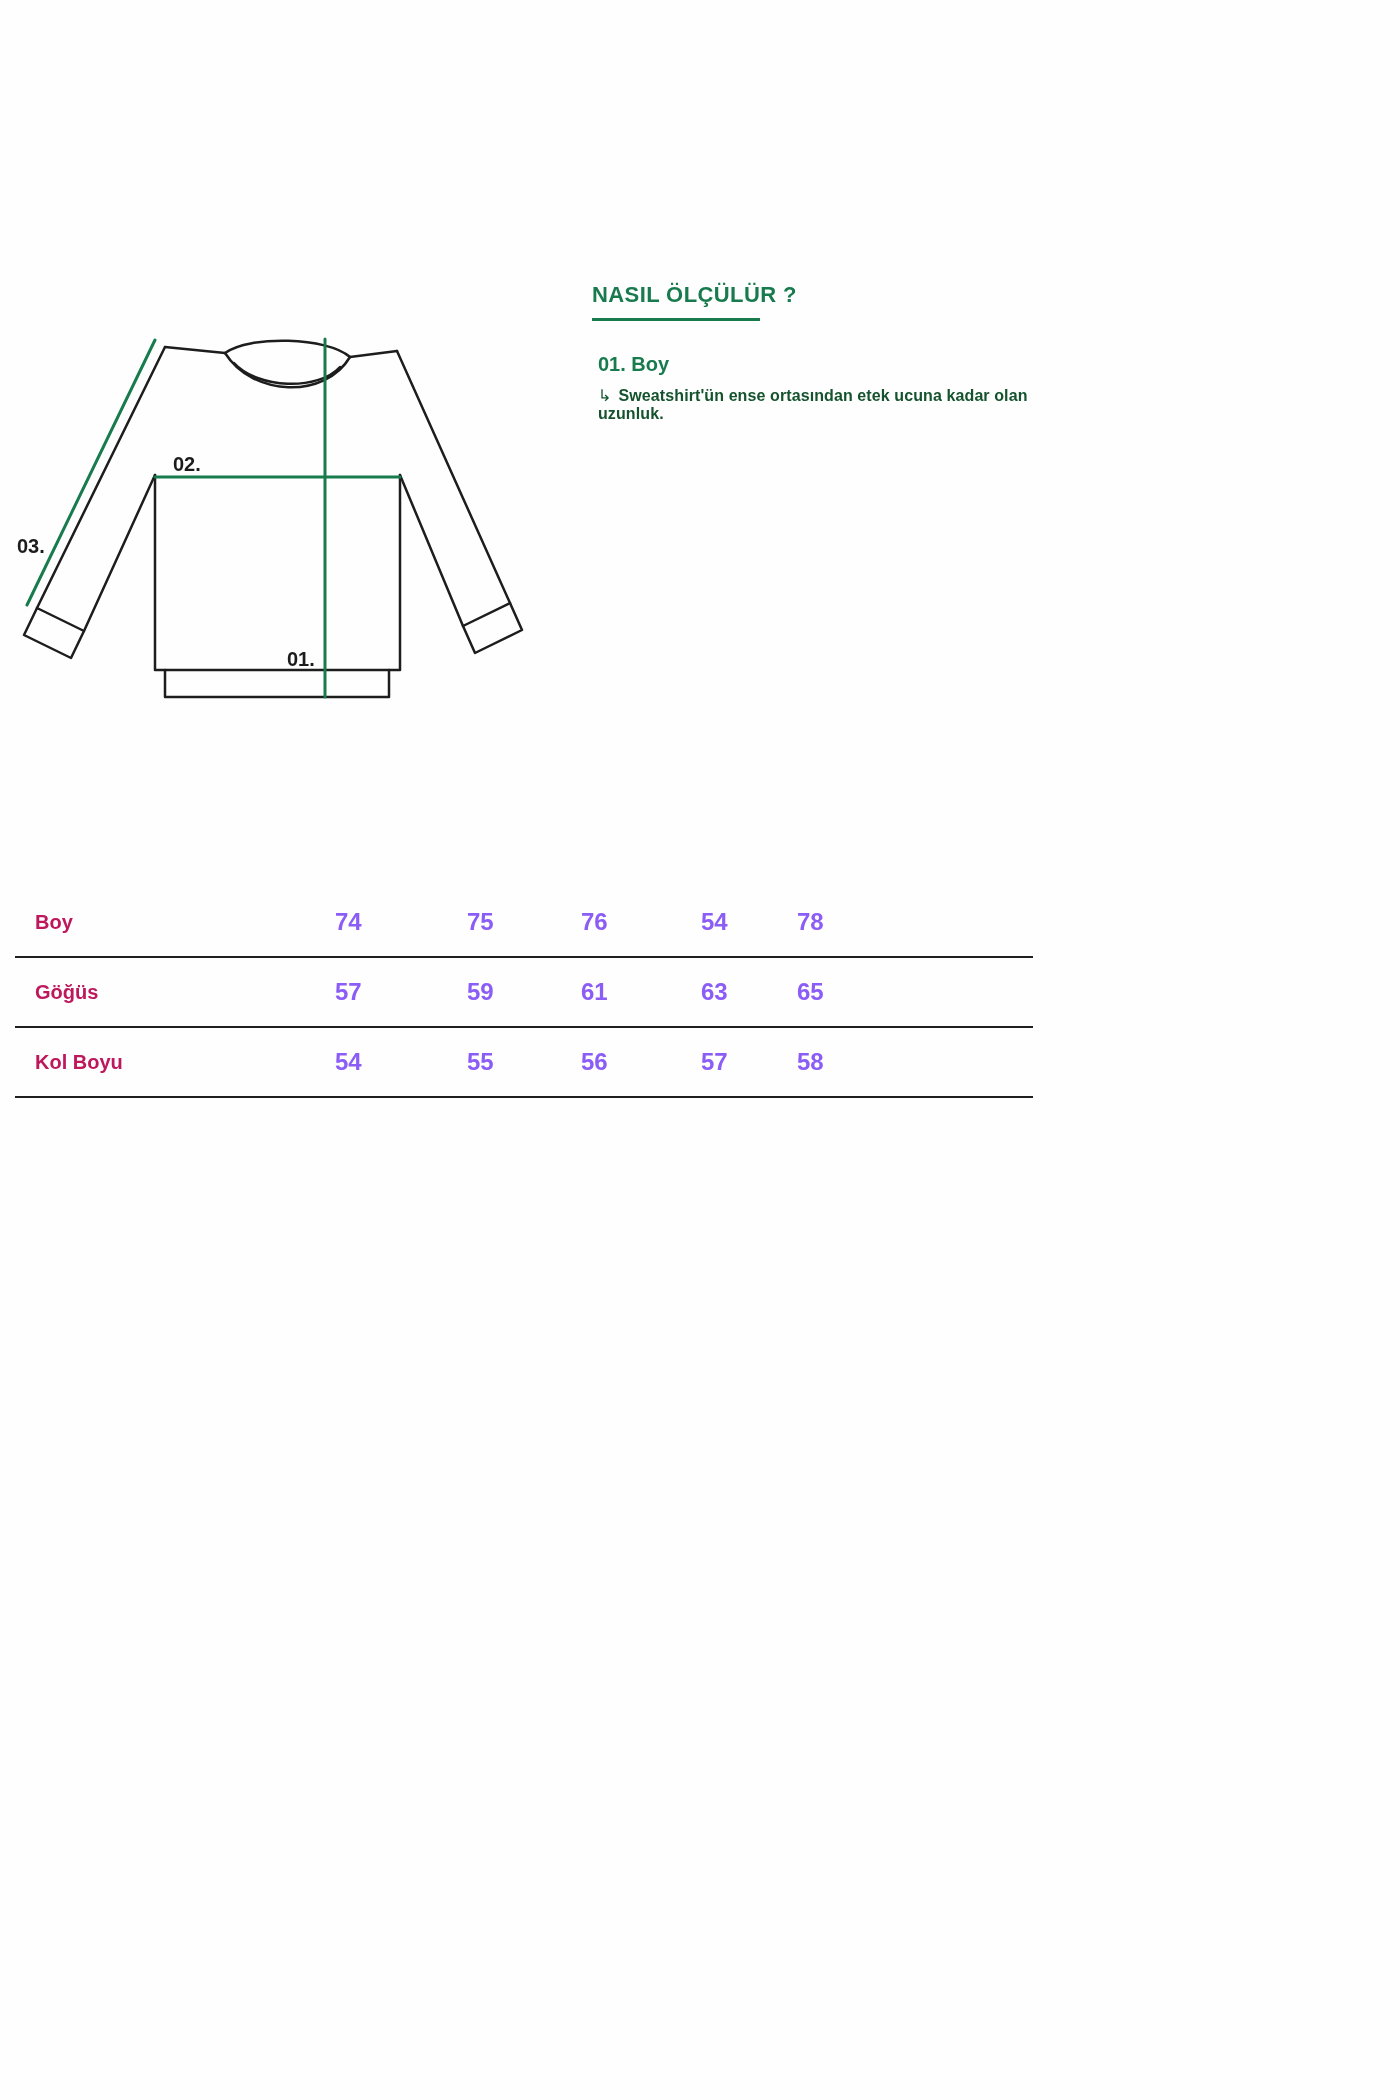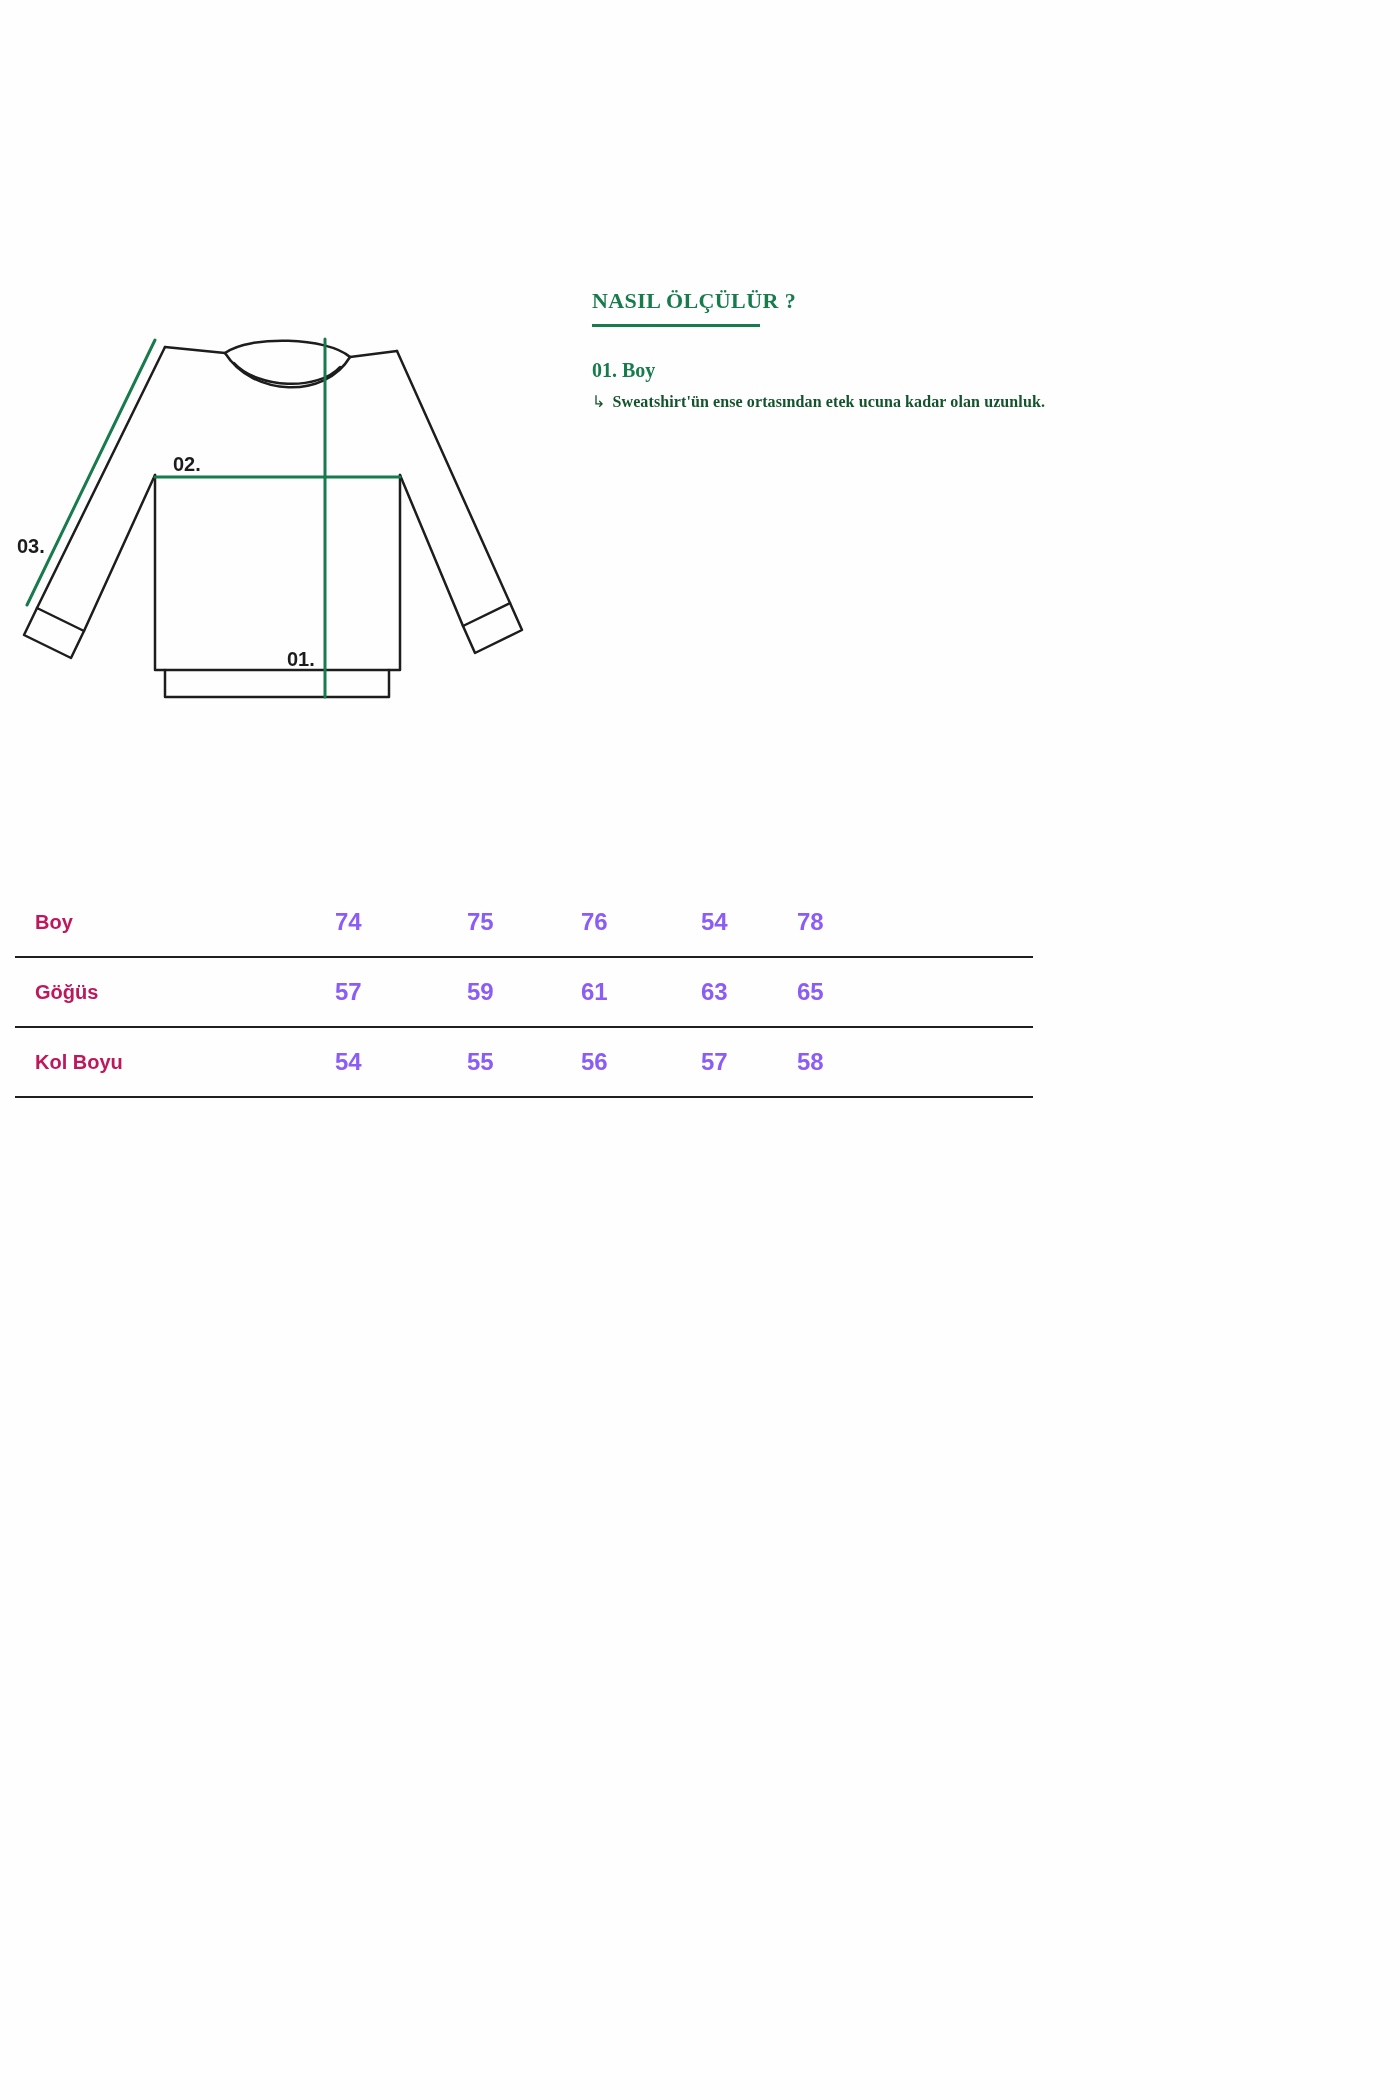--- a/index.html
+++ b/index.html
@@ -10,26 +10,26 @@
     color:#1c1c1c;
     position:relative;
     overflow:hidden;
   }
   .canvas{position:absolute;inset:0;background:#fefefe;}
 
   
   .diagram{position:absolute;left:15px;top:325px;width:540px;height:400px;}
 
   
-  .guide{position:absolute;left:592px;top:288px;width:500px;font-family:Liberation Serif, serif;}
+  .guide{position:absolute;left:592px;top:282px;width:500px;}
   .guide-title{
     font-size:22px;font-weight:700;color:#177b4d;letter-spacing:.4px;
   }
   .guide-underline{width:168px;height:3px;background:#177b4d;margin-top:10px;margin-bottom:32px;}
-  .guide-item{margin-bottom:24px;}
+  .guide-item{margin-bottom:24px;margin-left:6px;}
   .guide-item-label{font-size:20px;font-weight:600;color:#177b4d;margin-bottom:10px;}
   .guide-item-desc{font-size:16px;font-weight:700;color:#14532d;letter-spacing:.1px;}
   .guide-item-desc .arrow{font-weight:400;margin-right:7px;font-size:16px;}
 
   
   .table{position:absolute;left:15px;top:888px;width:1018px;}
   .trow{
     display:grid;
     grid-template-columns:300px 132px 114px 120px 96px auto;
     align-items:center;

